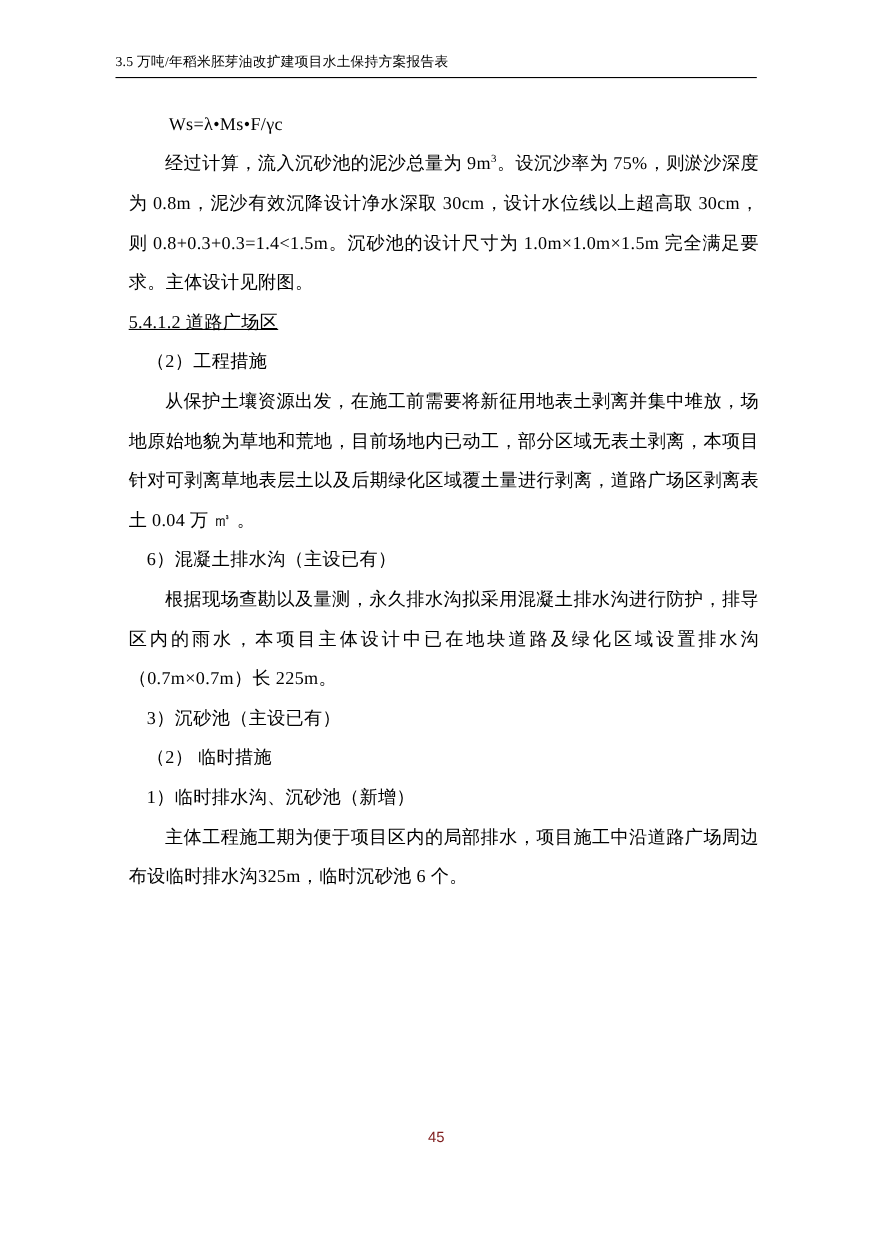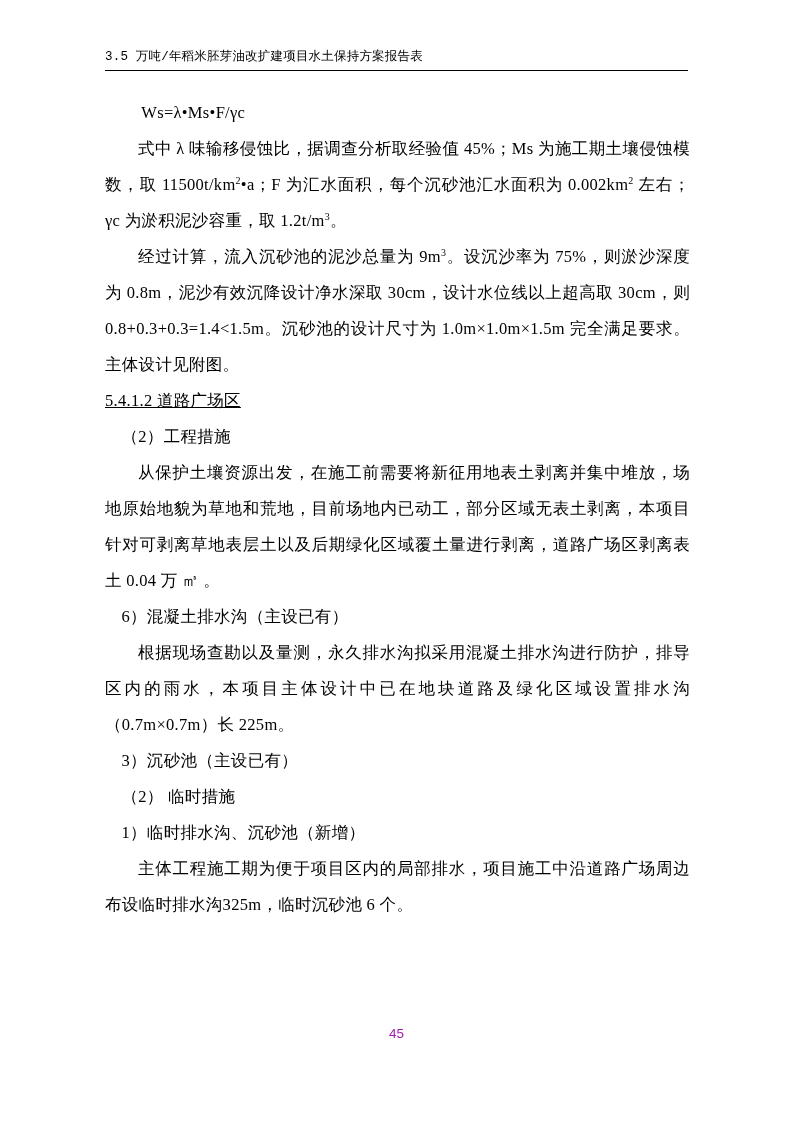--- a/index.html
+++ b/index.html
@@ -16,41 +16,41 @@
     box-sizing: border-box;
     font-family: "Liberation Serif", "DejaVu Serif", serif;
     color: #000000;
     overflow: hidden;
   }
   .header {
     position: absolute;
     top: 48px;
     left: 105px;
     width: 583px;
-    font-family: Liberation Mono, monospace;
+    font-family: Liberation Serif, serif;
     font-size: 12.5px;
     letter-spacing: 0.2px;
     color: #000;
   }
   .header-rule {
     position: absolute;
     top: 70px;
     left: 105px;
     width: 583px;
     height: 1px;
     background: #000;
   }
   .content {
     position: absolute;
     top: 95px;
     left: 105px;
     width: 585px;
   }
   .content p {
-    margin: 0 0 0 0;
+    margin: 0 0 0 12px;
     font-size: 16.5px;
     line-height: 36px;
     text-align: justify;
     text-justify: inter-ideograph;
     letter-spacing: 0.3px;
   }
   .indent1 {
     text-indent: 2em;
   }
   .indent-half {
@@ -71,36 +71,35 @@
     line-height: 0;
   }
   .pagenum {
     position: absolute;
     top: 1026px;
     left: 0;
     width: 793px;
     text-align: center;
     font-family: "Liberation Sans", sans-serif;
     font-size: 13.5px;
-    color: #a21caf;
+    color: #7f1d1d;
   }
 </style>
 </head>
 <body>
 
 <div class="page">
 
   <div class="header">3.5 万吨/年稻米胚芽油改扩建项目水土保持方案报告表</div>
   <div class="header-rule"></div>
 
   <div class="content">
 
     <p class="formula">Ws=λ•Ms•F/γc</p>
 
-    <p class="indent1"><span>式中 λ 味输移侵蚀比，据调查分析取经验值 45%；Ms 为施工期土壤侵蚀模数，取 11500t/km</span><sup>2</sup><span>•a；F 为汇水面积，每个沉砂池汇水面积为 0.002km</span><sup>2</sup><span> 左右；γc 为淤积泥沙容重，取 1.2t/m</span><sup>3</sup><span>。</span></p>
 
     <p class="indent1"><span>经过计算，流入沉砂池的泥沙总量为 9m</span><sup>3</sup><span>。设沉沙率为 75%，则淤沙深度为 0.8m，泥沙有效沉降设计净水深取 30cm，设计水位线以上超高取 30cm，则 0.8+0.3+0.3=1.4&lt;1.5m。沉砂池的设计尺寸为 1.0m×1.0m×1.5m 完全满足要求。主体设计见附图。</span></p>
 
     <p class="noindent">5.4.1.2 道路广场区</p>
 
     <p class="indent-half">（2）工程措施</p>
 
 
     <p class="indent1">从保护土壤资源出发，在施工前需要将新征用地表土剥离并集中堆放，场地原始地貌为草地和荒地，目前场地内已动工，部分区域无表土剥离，本项目针对可剥离草地表层土以及后期绿化区域覆土量进行剥离，道路广场区剥离表土 0.04 万 ㎥ 。</p>
 

